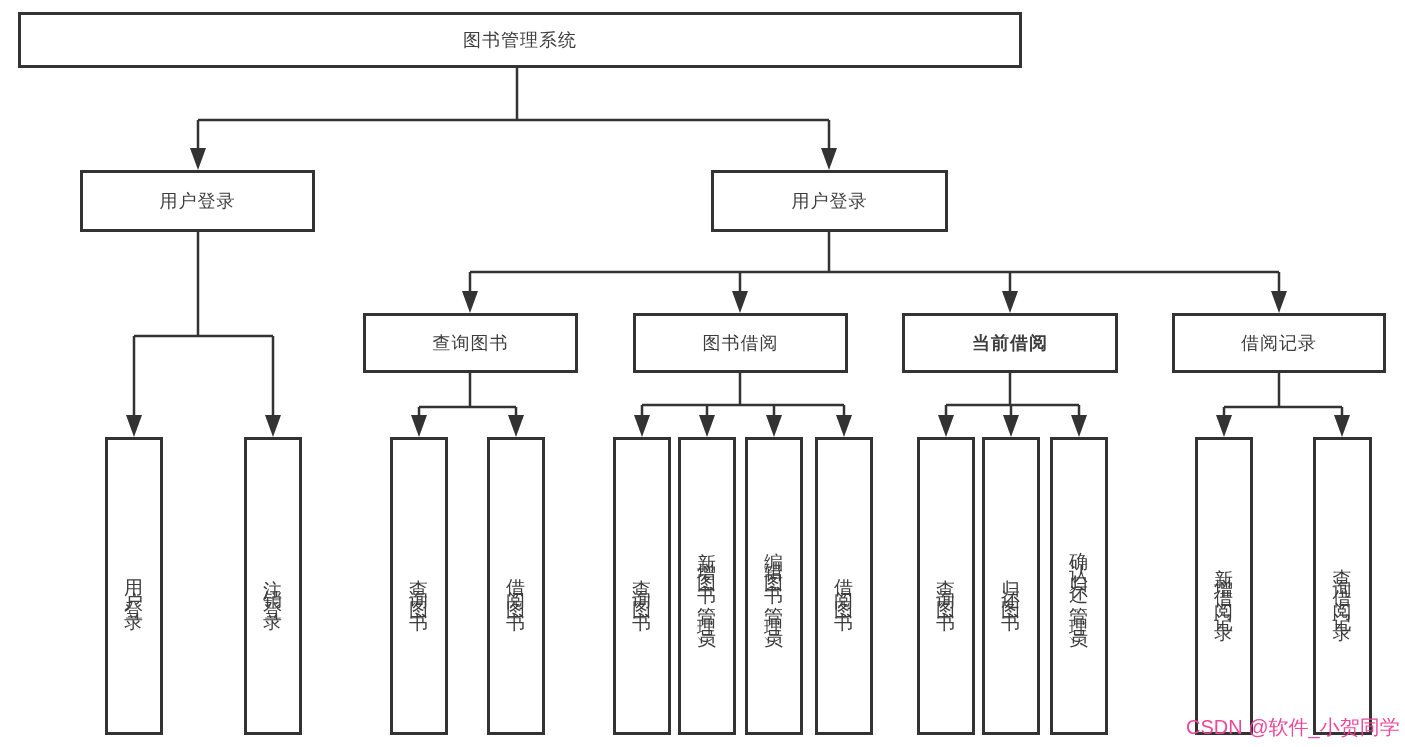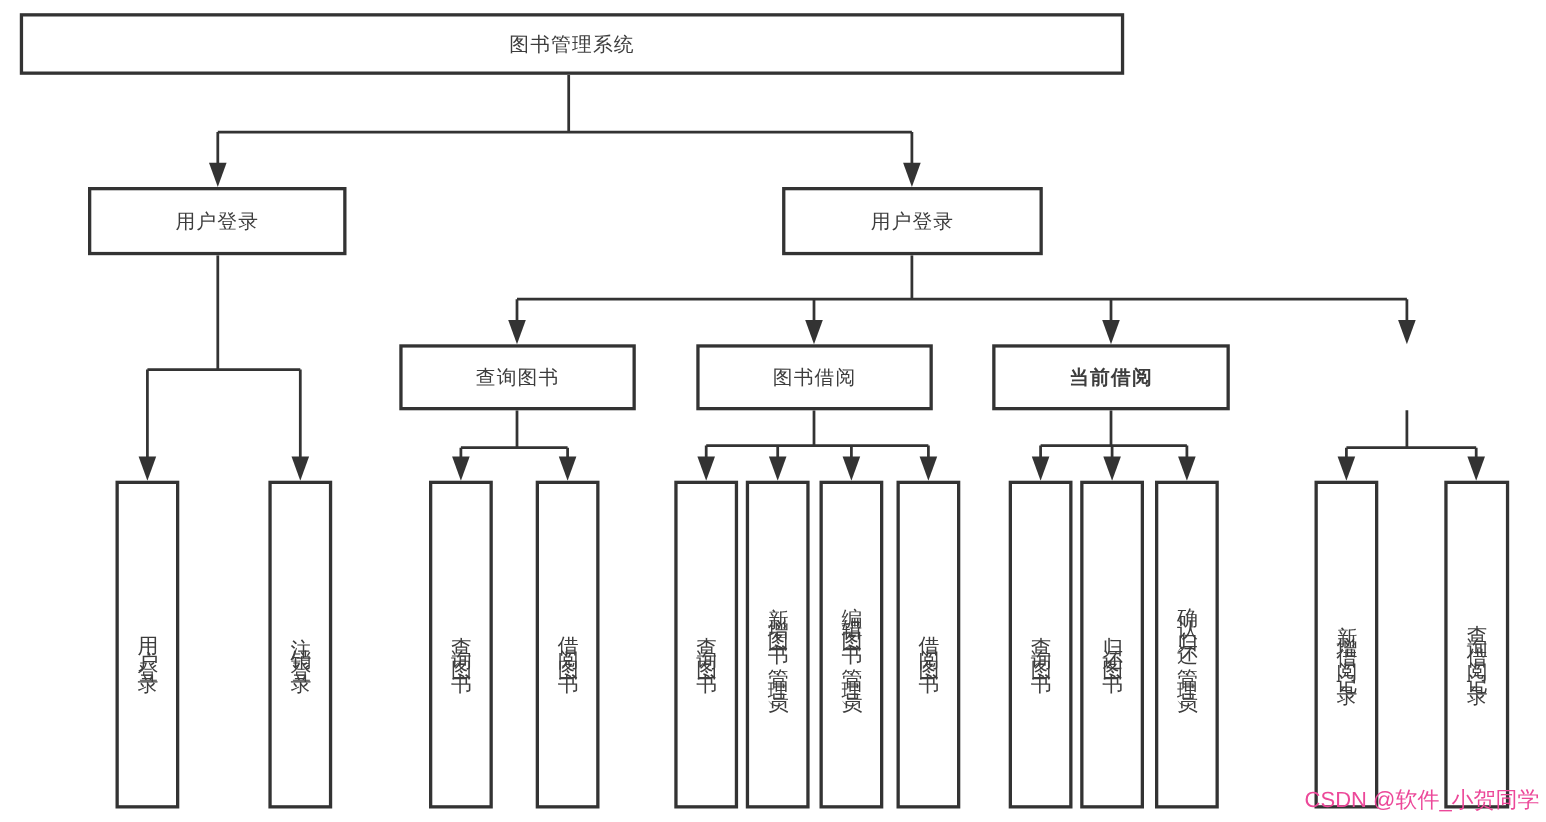--- a/index.html
+++ b/index.html
@@ -111,20 +111,23 @@
 
   <div class="hbox" style="left:363px; top:313px; width:215px; height:60px;">
     <span>查询图书</span>
   </div>
   <div class="hbox" style="left:633px; top:313px; width:215px; height:60px;">
     <span>图书借阅</span>
   </div>
   <div class="hbox" style="left:902px; top:313px; width:216px; height:60px;font-weight:bold;">
     <span>当前借阅</span>
   </div>
+  <div class="hbox" style="left:1172px; top:313px; width:214px; height:60px;">
+    <span>借阅记录</span>
+  </div>
 
   <div class="vbox" style="left:105px;">
     <span class="vtext">用户登录</span>
   </div>
   <div class="vbox" style="left:244px;">
     <span class="vtext">注销登录</span>
   </div>
 
   <div class="vbox" style="left:390px;">
     <span class="vtext">查询图书</span>

